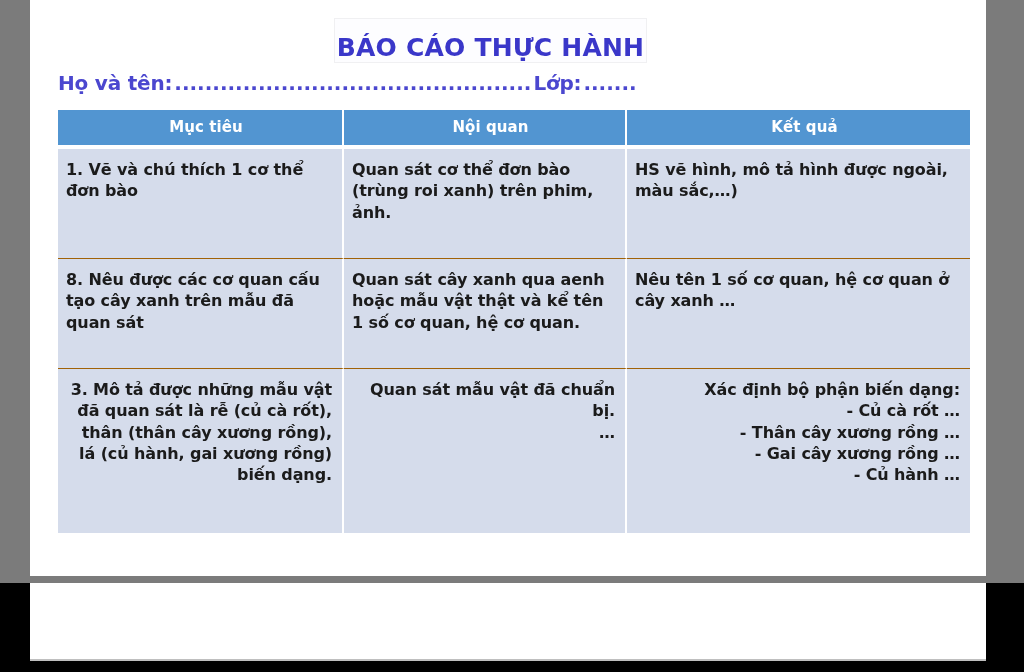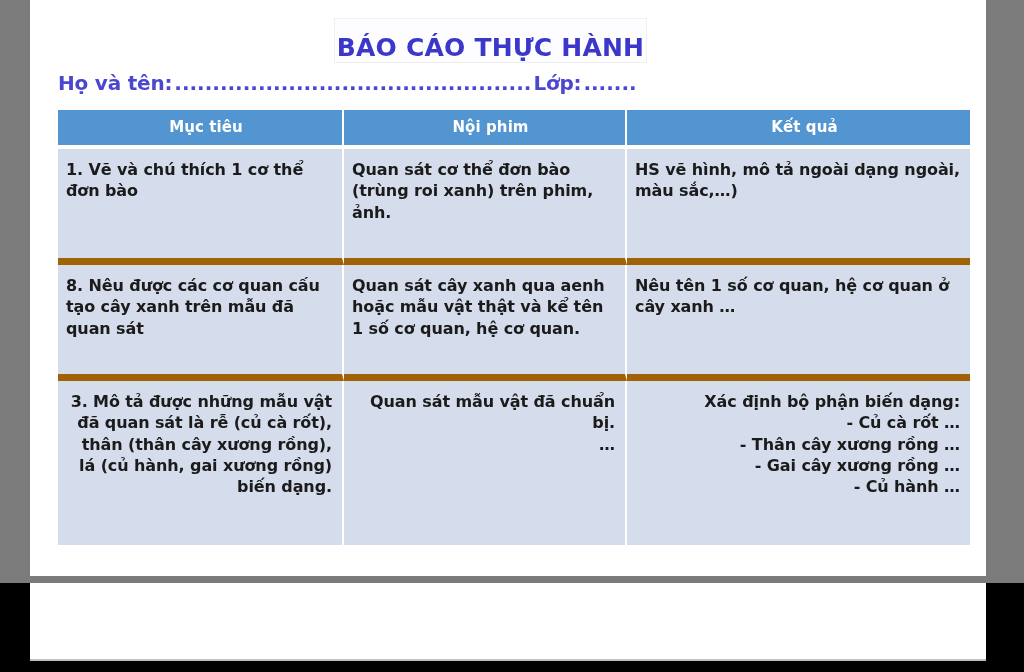--- a/index.html
+++ b/index.html
@@ -128,21 +128,21 @@
 
   #report-table tbody td {
     background: #d5dceb;
     color: #1b1b1b;
     font-size: 16px;
     line-height: 1.33;
     font-weight: 600;
     vertical-align: top;
     padding: 10px 10px 14px 8px;
     border-right: 2px solid #ffffff;
-    border-bottom: 7px solid #a16207;
+    border-bottom: 1px solid #a16207;
     letter-spacing: -0.1px;
   }
   #report-table tbody td:last-child { border-right: none; }
   #report-table tbody tr:last-child td { border-bottom: none; text-align: right; }
 
   .r1 td { height: 85px; }
   .r2 td { height: 85px; }
   .r3 td { height: 140px; }
 
   .cell-lines { margin: 0; }
@@ -171,29 +171,29 @@
 
     <table id="report-table">
       <colgroup>
         <col class="c1">
           <col class="c2">
           <col class="c3">
       </colgroup>
       <thead>
         <tr>
           <th>Mục tiêu</th>
-          <th>Nội phim</th>
+          <th>Nội quan</th>
           <th>Kết quả</th>
         </tr>
       </thead>
       <tbody>
         <tr class="r1">
           <td>1. Vẽ và chú thích 1 cơ thể đơn bào</td>
           <td>Quan sát cơ thể đơn bào (trùng roi xanh) trên phim, ảnh.</td>
-          <td>HS vẽ hình, mô tả ngoài dạng ngoài, màu sắc,…)</td>
+          <td>HS vẽ hình, mô tả hình được ngoài, màu sắc,…)</td>
         </tr>
         <tr class="r2">
           <td>8. Nêu được các cơ quan cấu tạo cây xanh trên mẫu đã quan sát</td>
           <td>Quan sát cây xanh qua aenh hoặc mẫu vật thật và kể tên 1 số cơ quan, hệ cơ quan.</td>
           <td>Nêu tên 1 số cơ quan, hệ cơ quan ở cây xanh …</td>
         </tr>
         <tr class="r3">
           <td>3. Mô tả được những mẫu vật đã quan sát là rễ (củ cà rốt), thân (thân cây xương rồng), lá (củ hành, gai xương rồng) biến dạng.</td>
           <td>
             <span class="cell-lines"><span class="ln">Quan sát mẫu vật đã chuẩn bị.</span><span class="ln">…</span></span>

